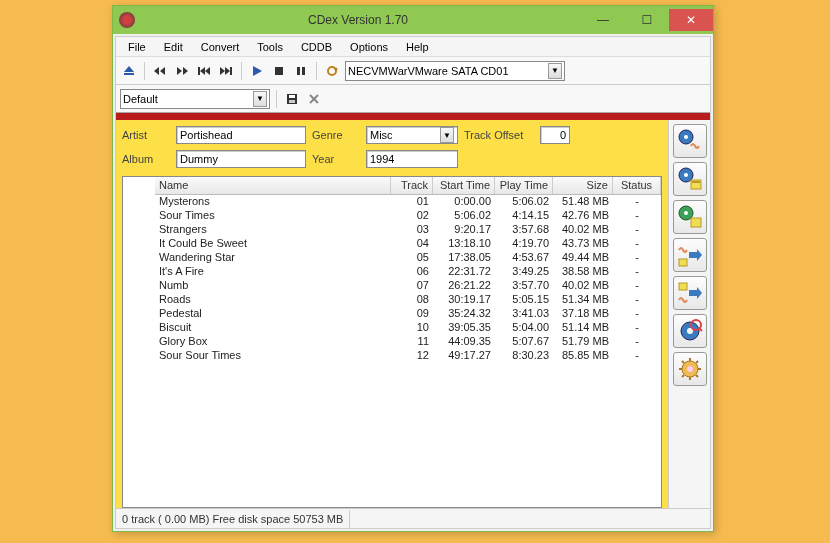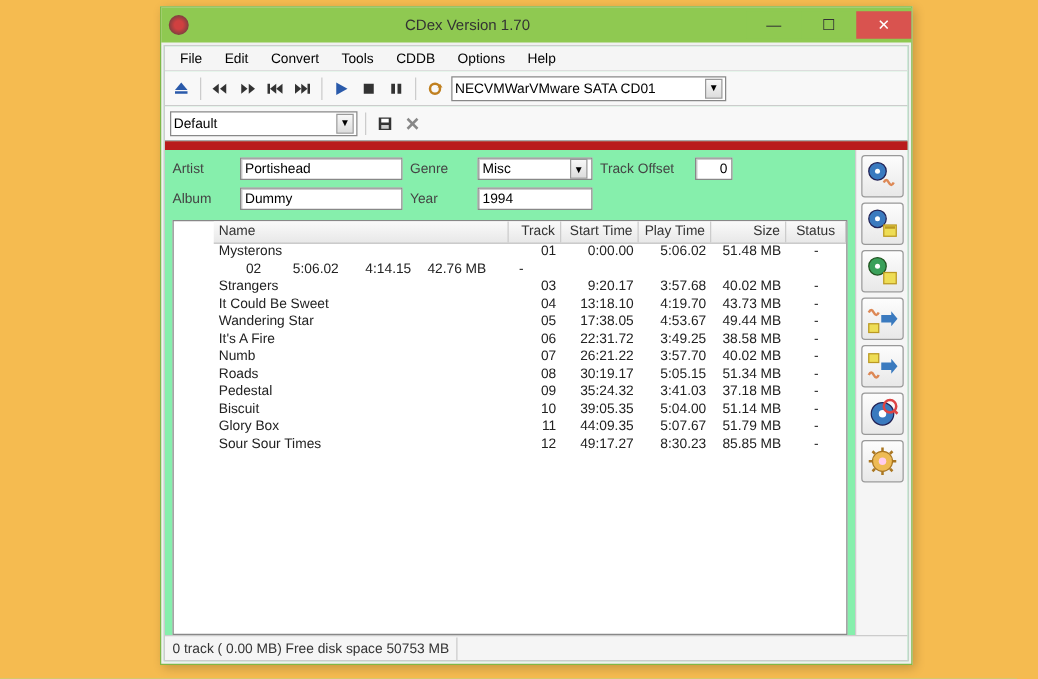--- a/index.html
+++ b/index.html
@@ -1,25 +1,25 @@
 <!DOCTYPE html>
 <html><head>
 <meta charset="utf-8">
 <style>
 * { box-sizing: border-box; margin: 0; padding: 0; }
 body { background: #f5bb50; font-family: Tahoma, Arial, sans-serif; font-size: 11px; width: 830px; height: 543px; position: relative; overflow: hidden; }
-.window { position: absolute; left: 128px; top: 5px; width: 602px; height: 527px; background: #f0f0f0; border: 1px solid #7fb847; box-shadow: 2px 2px 8px rgba(0,0,0,0.2); }
+.window { position: absolute; left: 112px; top: 5px; width: 602px; height: 527px; background: #f0f0f0; border: 1px solid #7fb847; box-shadow: 2px 2px 8px rgba(0,0,0,0.2); }
 .titlebar { height: 28px; background: #8fc951; display: flex; align-items: center; position: relative; }
 .titlebar-icon { width: 16px; height: 16px; margin-left: 6px; background: radial-gradient(circle, #d04040 30%, #804040 70%); border-radius: 50%; }
 .titlebar-text { flex: 1; text-align: center; color: #333; font-size: 12px; }
 .winbtns { display: flex; height: 22px; }
 .winbtn { width: 44px; height: 22px; display: flex; align-items: center; justify-content: center; font-family: Arial; font-size: 12px; cursor: pointer; }
 .winbtn.min, .winbtn.max { background: #8fc951; color: #333; }
 .winbtn.close { background: #d9534f; color: #fff; }
-.content { background: #86efac; border: 1px solid #ccc; margin: 2px; height: calc(100% - 32px); display: flex; flex-direction: column; }
+.content { background: #fde047; border: 1px solid #ccc; margin: 2px; height: calc(100% - 32px); display: flex; flex-direction: column; }
 .menubar { height: 20px; display: flex; align-items: center; padding: 0 4px; gap: 2px; background: #f5f5f5; border-bottom: 1px solid #ddd; }
 .menuitem { padding: 2px 8px; cursor: pointer; }
 .toolbar1 { height: 28px; display: flex; align-items: center; padding: 2px 4px; gap: 4px; border-bottom: 1px solid #ccc; background: #f8f8f8; }
 .tbtn { width: 18px; height: 18px; display: flex; align-items: center; justify-content: center; cursor: pointer; font-size: 10px; color: #333; }
 .tbtn svg { width: 14px; height: 14px; }
 .sep { width: 1px; height: 18px; background: #ccc; margin: 0 2px; }
 .drivesel { flex: 1; max-width: 220px; height: 20px; border: 1px solid #888; background: #fff; padding: 0 2px; font-size: 11px; display: flex; align-items: center; justify-content: space-between; }
 .dropbtn { width: 14px; height: 16px; background: linear-gradient(#f8f8f8,#ddd); border: 1px solid #999; display: flex; align-items: center; justify-content: center; font-size: 8px; }
 .toolbar2 { height: 28px; display: flex; align-items: center; padding: 2px 4px; gap: 4px; border-bottom: 1px solid #aaa; background: #f8f8f8; }
 .profilesel { width: 150px; height: 20px; border: 1px solid #888; background: #fff; padding: 0 2px; display: flex; align-items: center; justify-content: space-between; font-size: 11px; }
@@ -210,20 +210,21 @@
           <div class="tbody" id="tbody">
               <div class="trow">
                 <div class="td name">Mysterons</div>
                 <div class="td track">01</div>
                 <div class="td start">0:00.00</div>
                 <div class="td play">5:06.02</div>
                 <div class="td size">51.48 MB</div>
                 <div class="td status">-</div>
               </div>
               <div class="trow">
+                <div class="td name">Sour Times</div>
                 <div class="td track">02</div>
                 <div class="td start">5:06.02</div>
                 <div class="td play">4:14.15</div>
                 <div class="td size">42.76 MB</div>
                 <div class="td status">-</div>
               </div>
               <div class="trow">
                 <div class="td name">Strangers</div>
                 <div class="td track">03</div>
                 <div class="td start">9:20.17</div>

